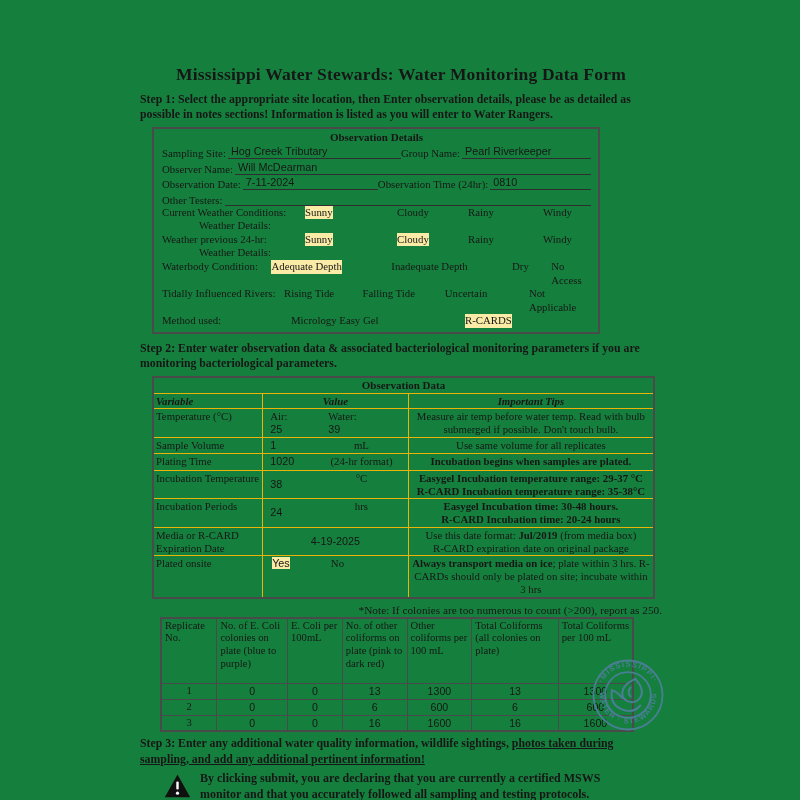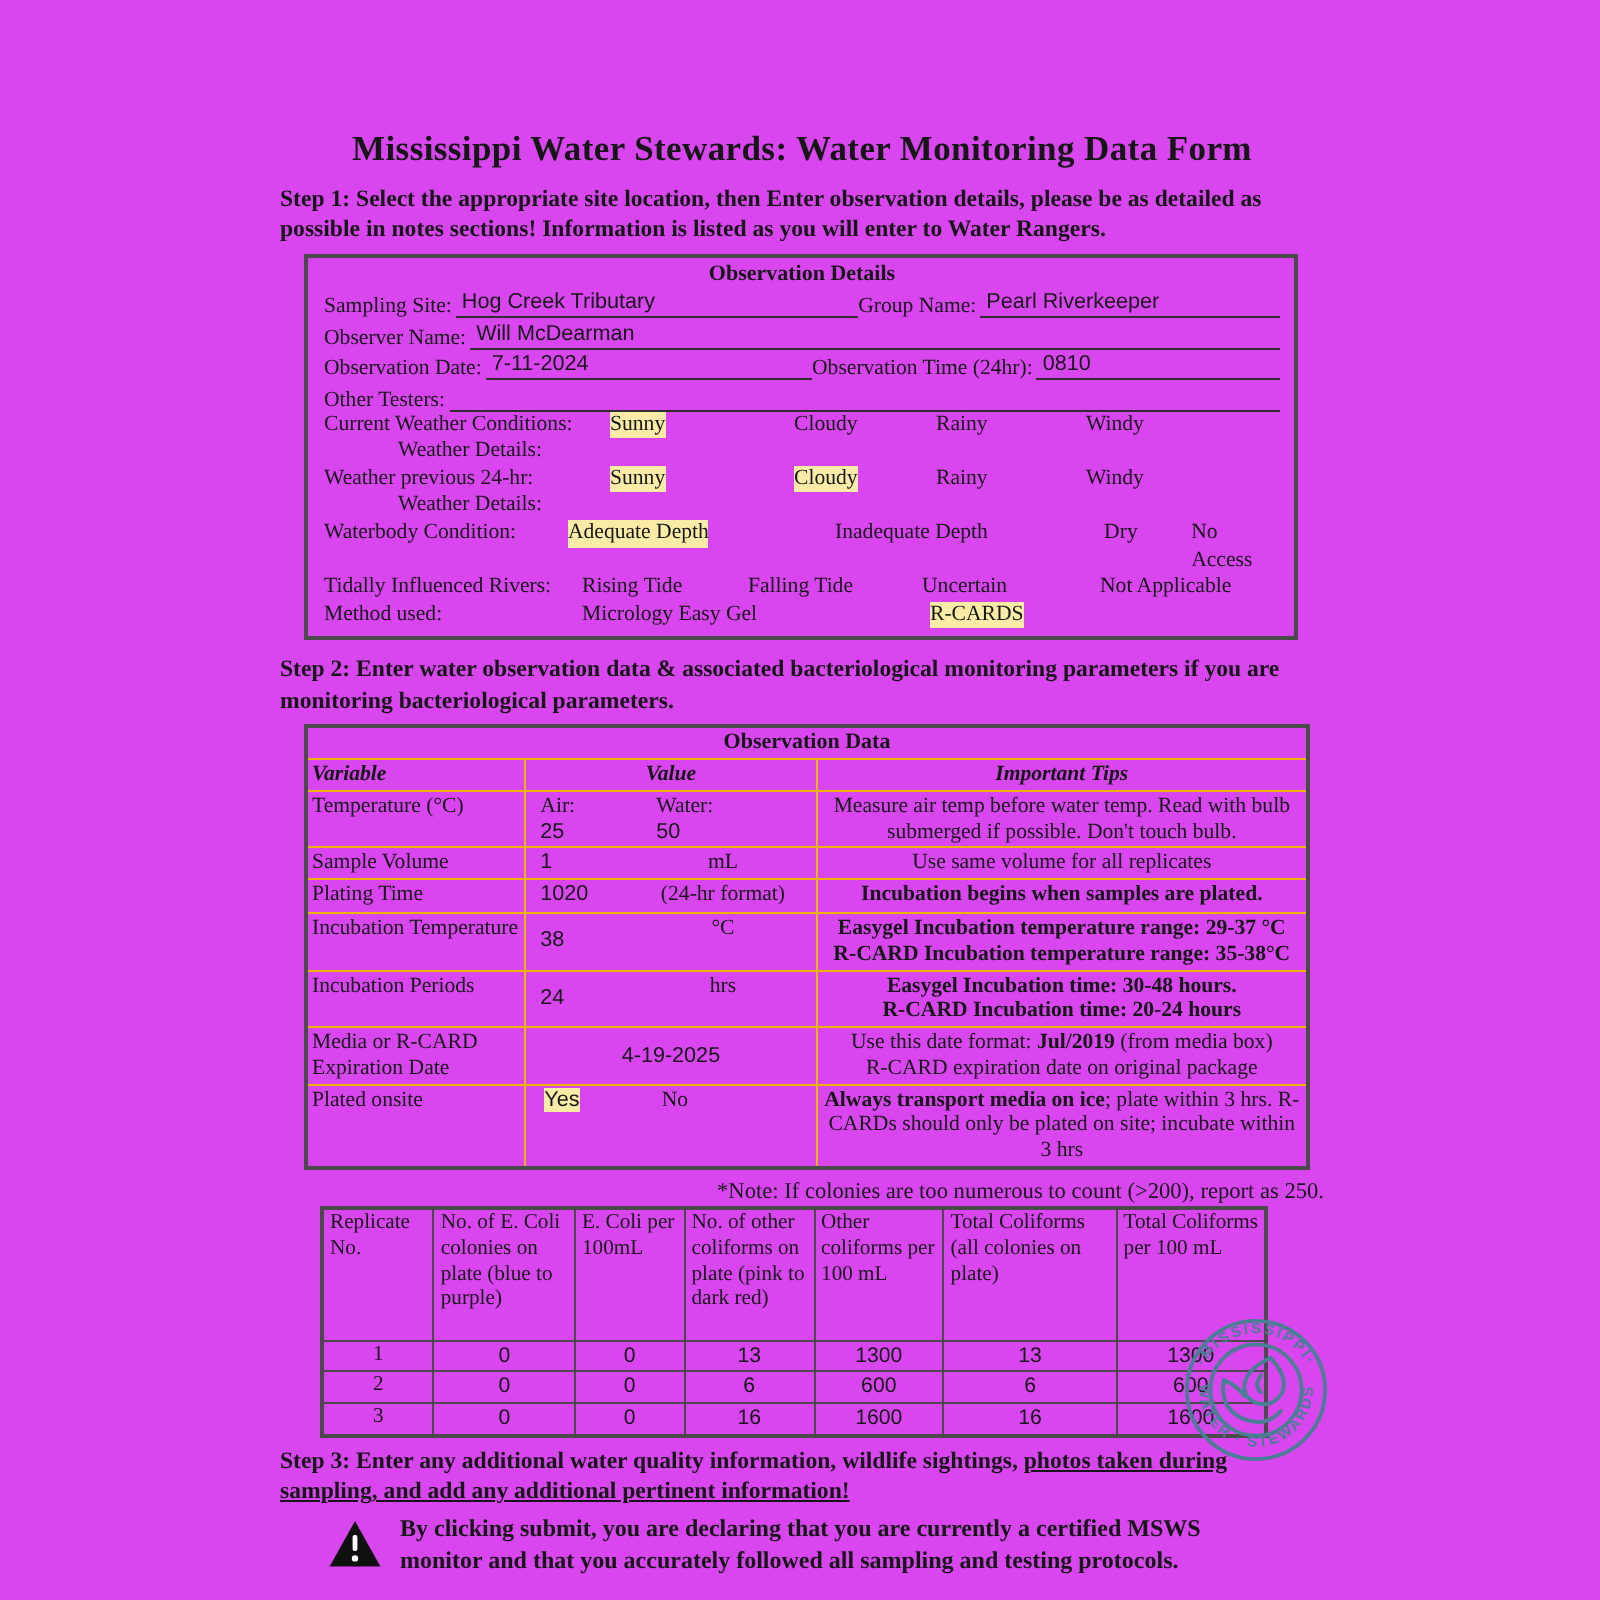--- a/index.html
+++ b/index.html
@@ -1,25 +1,25 @@
 <!DOCTYPE html>
 <html><head>
 <meta charset="utf-8">
 <style>
   * { margin:0; padding:0; box-sizing:border-box; }
   html,body { background:#fff; }
-  .sheet { position:relative; width:800px; height:800px; background:#d946ef;
+  .sheet { position:relative; width:800px; height:800px; background:#15803d;
            font-family:"Liberation Serif", serif; color:#161616; overflow:hidden; }
   .content { position:absolute; left:140px; top:64px; width:522px; }
 
   .title { font-size:17.5px; font-weight:bold; text-align:center; margin-bottom:7px; letter-spacing:.2px; }
   .step { font-weight:bold; font-size:11.8px; line-height:1.3; margin-bottom:4px; }
 
   
-  .box { border:2px solid #4a4a4a; margin-left:12px; width:497px; font-size:10.8px;
+  .box { border:2px solid #4a4a4a; margin-left:12px; width:448px; font-size:10.8px;
          padding:2px 7px 4px 8px; margin-bottom:7px; }
   .box-title { text-align:center; font-weight:bold; font-size:11px; margin-bottom:1px; }
   .frow { display:flex; align-items:flex-end; min-height:15.5px; }
   .flabel { white-space:nowrap; padding-right:2px; }
   .fill { flex:1; border-bottom:1px solid #2e2e2e; font-family:"Liberation Sans", sans-serif;
           font-size:10.8px; line-height:13px; padding-left:3px; white-space:nowrap; }
   .fill.wide { flex:1.35; }
   .orow { display:flex; min-height:13.6px; line-height:13.6px; }
   .olabel { white-space:nowrap; }
   .ol-weather { width:143px; }
@@ -163,21 +163,21 @@
       <td class="colhead c">Value</td>
       <td class="colhead c">Important Tips</td>
     </tr>
     <tr style="height:28px">
       <td class="varcell">Temperature (°C)</td>
       <td>
         <div class="temp-grid">
           <span>Air:</span>
           <span>Water:</span>
           <span class="sans">25</span>
-          <span class="sans">50</span>
+          <span class="sans">39</span>
         </div>
       </td>
       <td class="tips">
         <div>Measure air temp before water temp. Read with bulb</div>
         <div>submerged if possible. Don't touch bulb.</div>
       </td>
     </tr>
     <tr style="height:16px">
       <td class="varcell">Sample Volume</td>
       <td>

